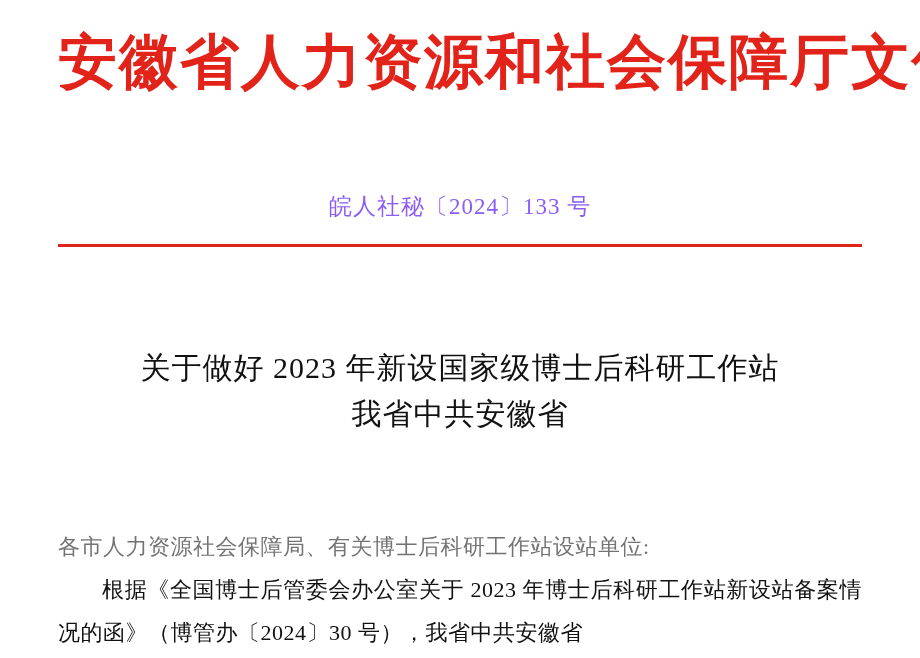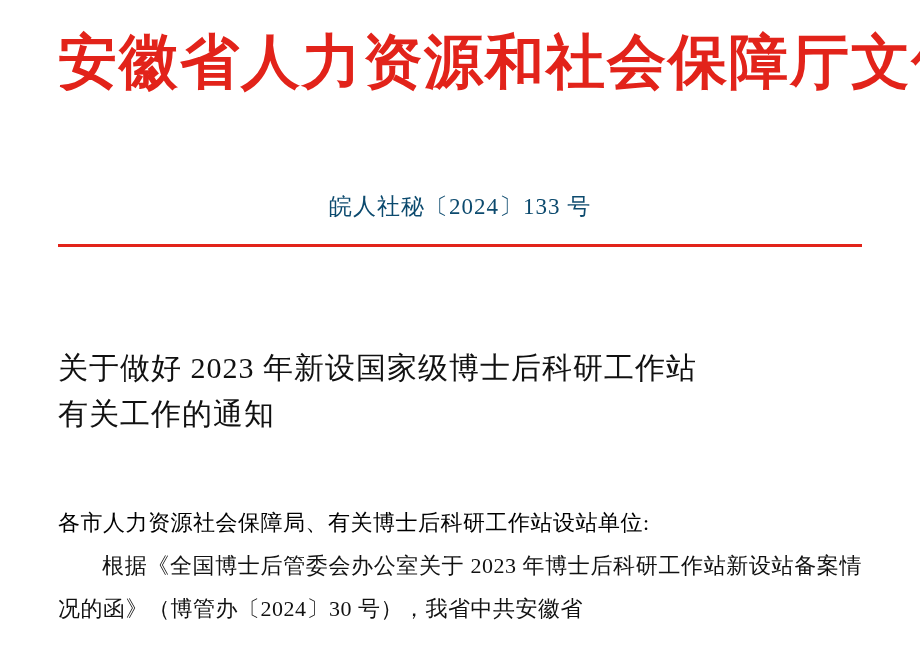--- a/index.html
+++ b/index.html
@@ -27,46 +27,46 @@
     font-weight: bold;
     font-size: 59px;
     letter-spacing: 2px;
     line-height: 1.15;
     padding-top: 28px;
     white-space: nowrap;
   }
   .doc-number {
     text-align: center;
     font-size: 23px;
-    color: #0c4a6e;
+    color: #8b5cf6;
     letter-spacing: 1px;
     margin-top: 95px;
     font-family: "Liberation Serif", "DejaVu Serif", serif;
   }
   .red-rule {
     margin-top: 22px;
     height: 3px;
     background: #e2231a;
     width: 100%;
   }
   .doc-title {
-    text-align: left;
+    text-align: center;
     font-size: 30px;
     color: #111111;
     line-height: 1.55;
     margin-top: 98px;
     letter-spacing: 1px;
   }
   .doc-title .line {
     display: block;
   }
   .salutation {
-    margin-top: 64px;
+    margin-top: 88px;
     font-size: 22px;
-    color: #000000;
+    color: #737373;
     line-height: 1.95;
     letter-spacing: 0.5px;
   }
   .body-para {
     font-size: 22px;
     color: #111111;
     line-height: 1.95;
     letter-spacing: 0.5px;
     text-align: justify;
   }
@@ -80,20 +80,20 @@
 <div class="page">
 
   <div class="doc-header">安徽省人力资源和社会保障厅文件</div>
 
   <div class="doc-number">皖人社秘〔2024〕133 号</div>
 
   <div class="red-rule"></div>
 
   <div class="doc-title">
     <span class="line">关于做好 2023 年新设国家级博士后科研工作站</span>
-    <span class="line">有关工作的通知</span>
+    <span class="line">我省中共安徽省</span>
   </div>
 
   <div class="salutation">各市人力资源社会保障局、有关博士后科研工作站设站单位:</div>
 
   <div class="body-para indent">根据《全国博士后管委会办公室关于 2023 年博士后科研工作站新设站备案情况的函》（博管办〔2024〕30 号），我省中共安徽省</div>
 
 </div>
 
 </body></html>

